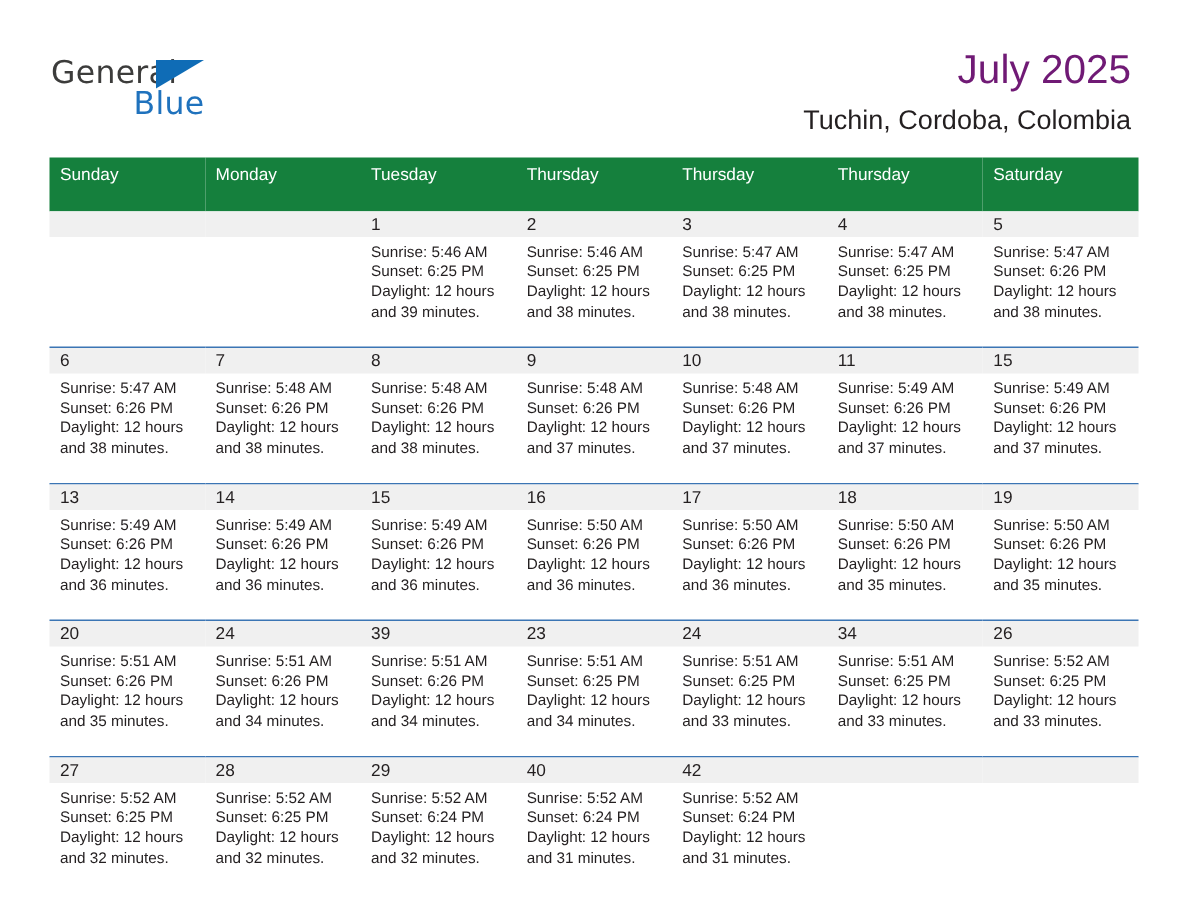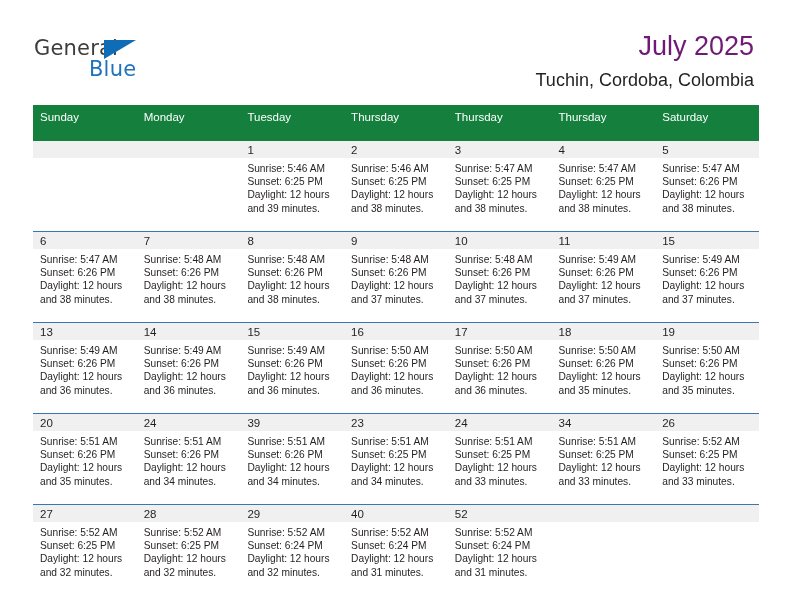--- a/index.html
+++ b/index.html
@@ -537,21 +537,21 @@
               <div class="details">
                 <div>Sunrise: 5:52 AM</div>
                 <div>Sunset: 6:24 PM</div>
                 <div>Daylight: 12 hours</div>
                 <div>and 31 minutes.</div>
               </div>
             </div>
           </td>
           <td>
             <div class="cell">
-              <div class="daynum-band">52</div>
+              <div class="daynum-band">42</div>
               <div class="details">
                 <div>Sunrise: 5:52 AM</div>
                 <div>Sunset: 6:24 PM</div>
                 <div>Daylight: 12 hours</div>
                 <div>and 31 minutes.</div>
               </div>
             </div>
           </td>
           <td>
             <div class="cell empty">

